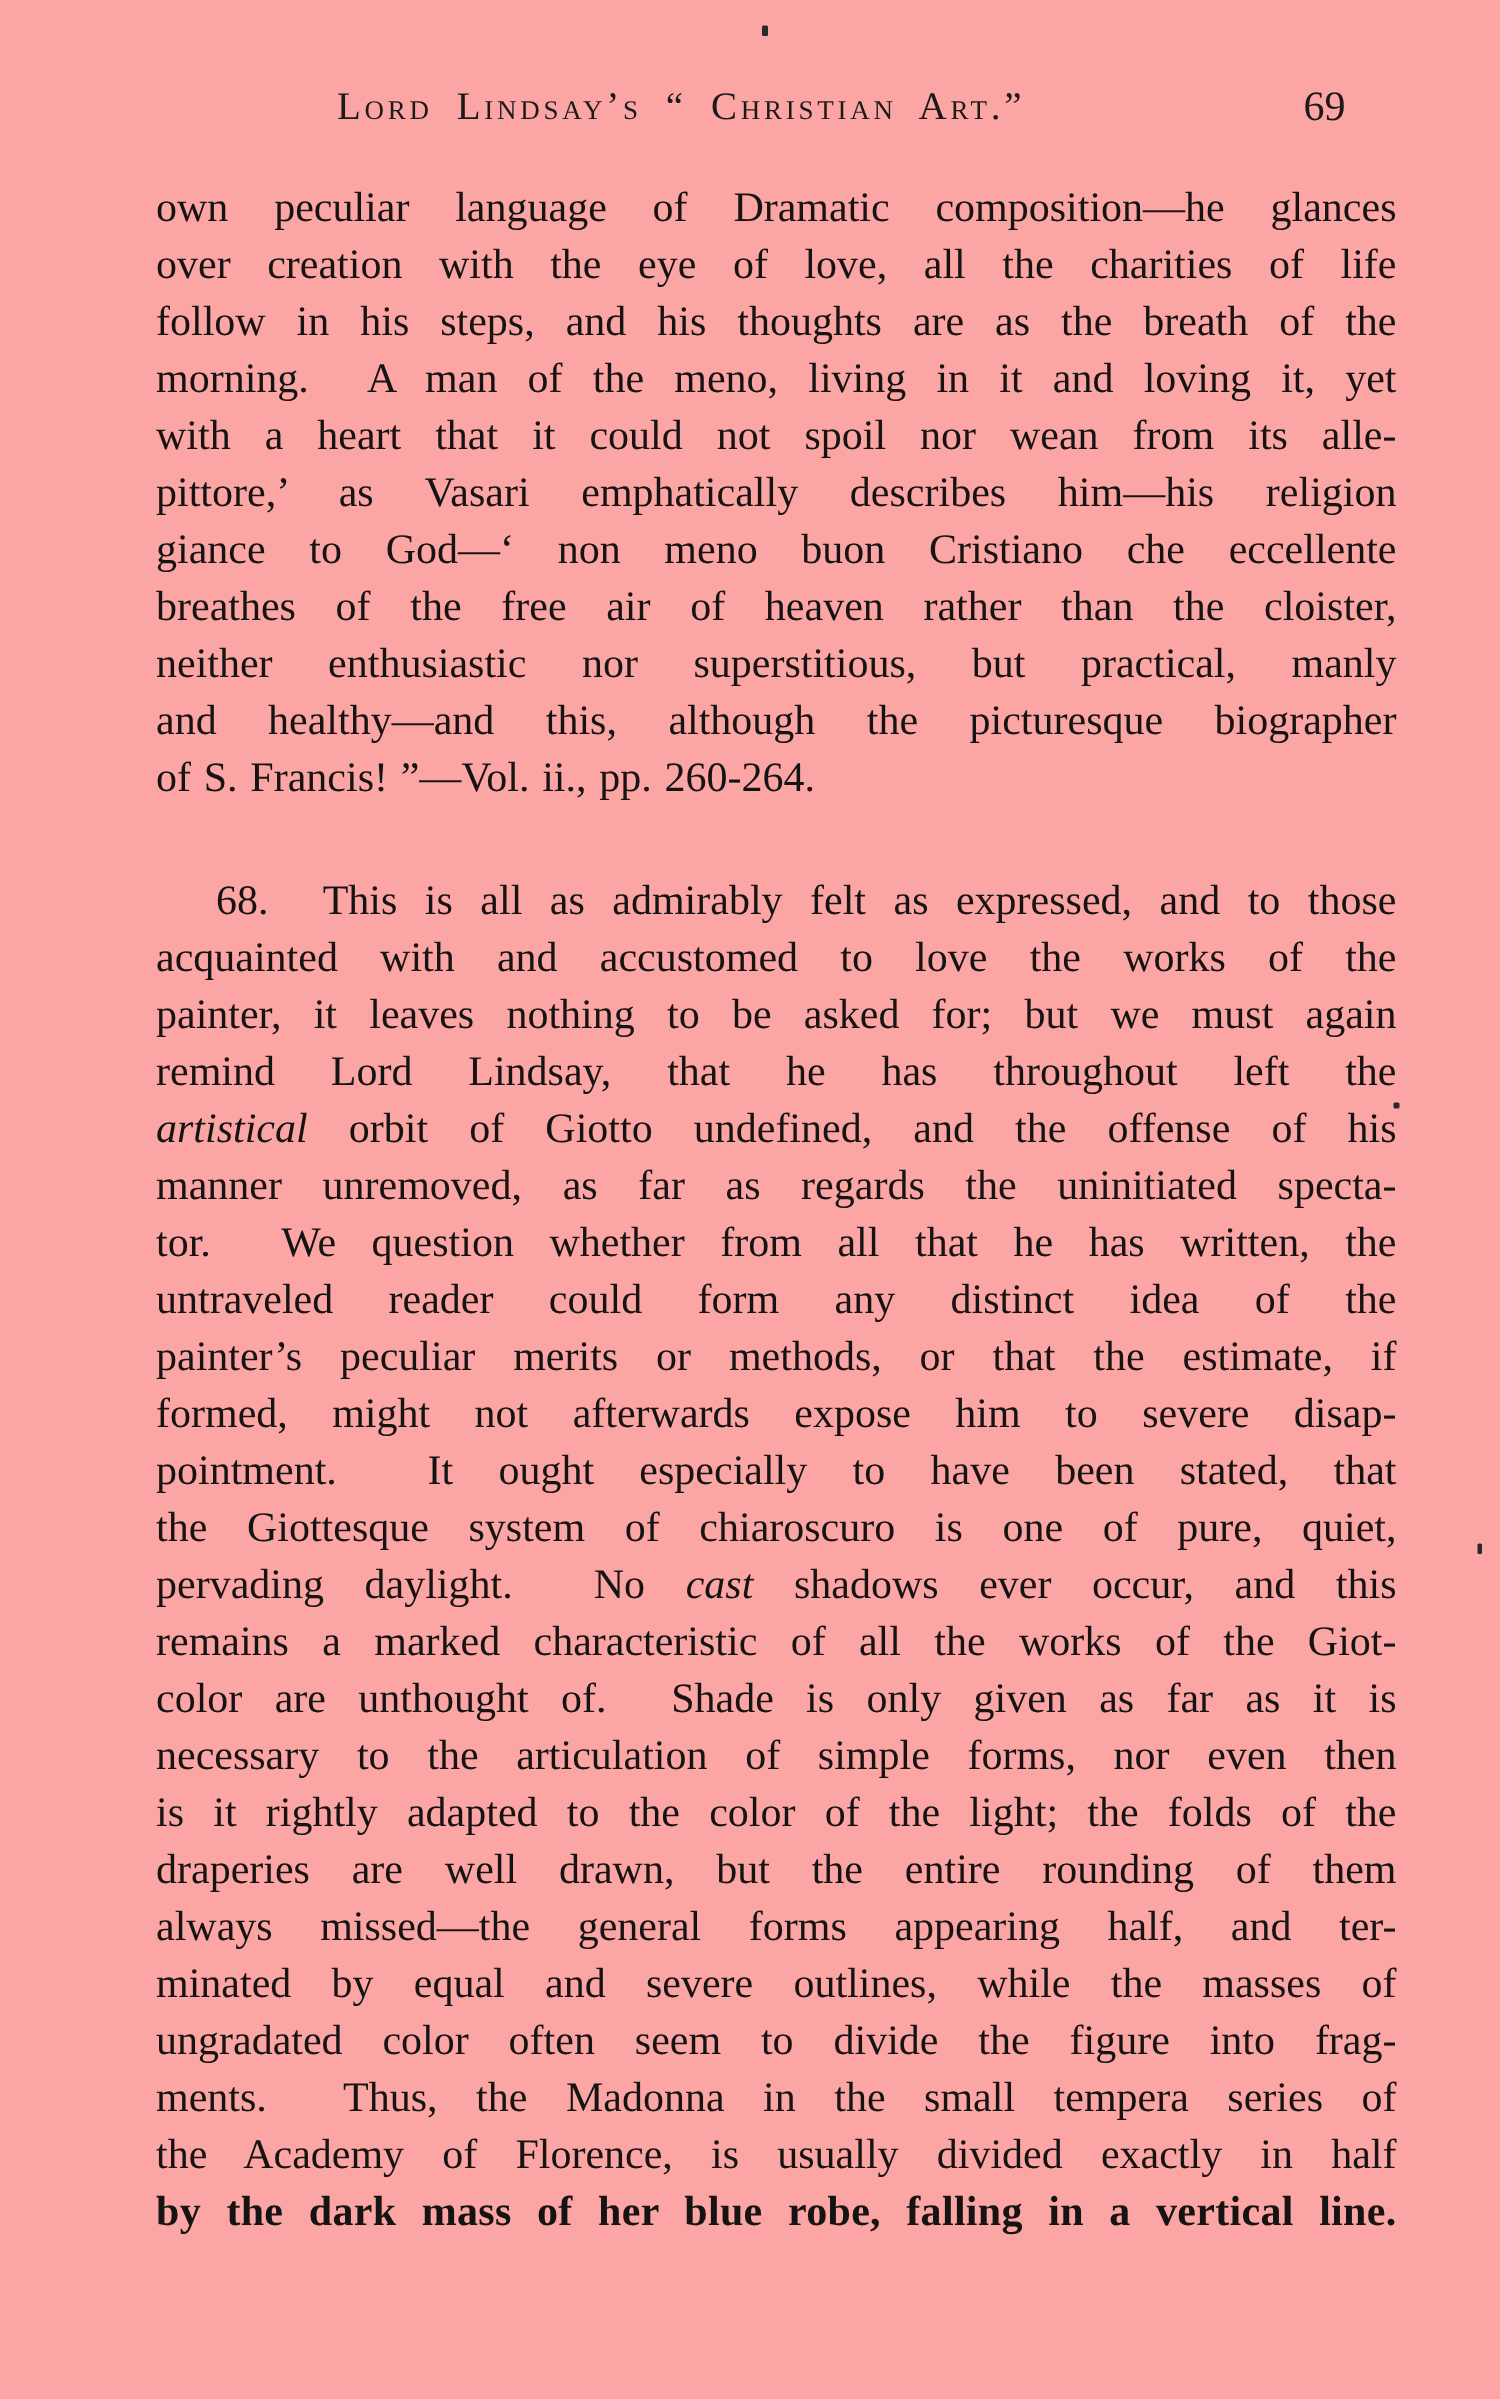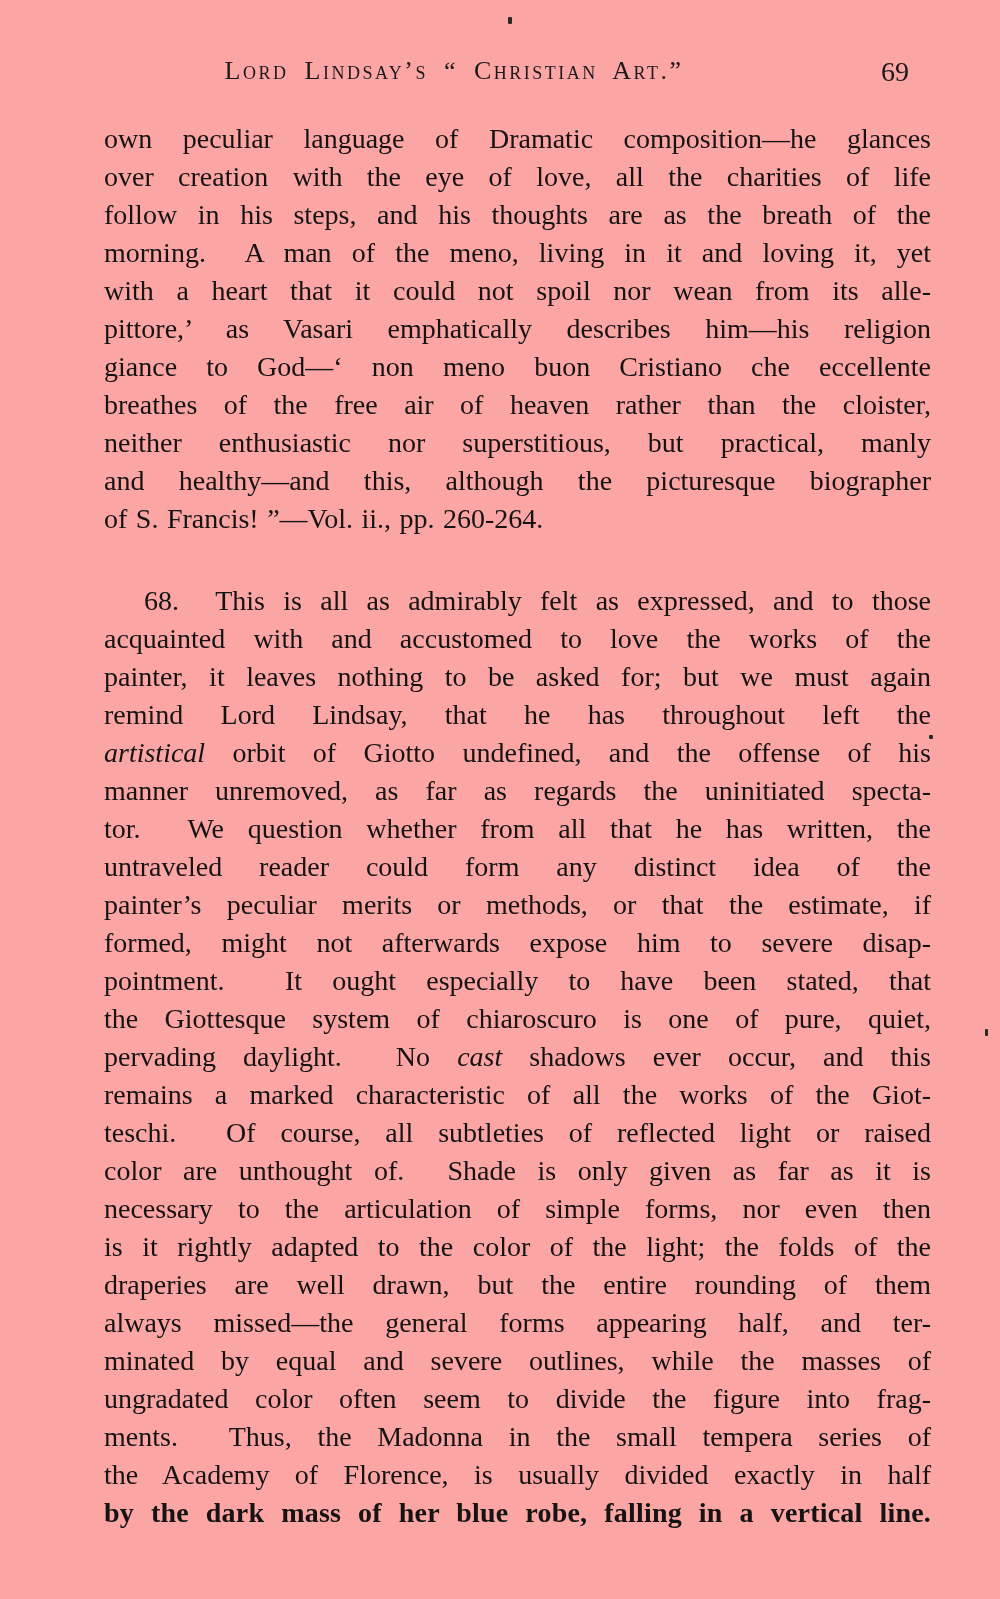--- a/index.html
+++ b/index.html
@@ -26,21 +26,21 @@
     top: 0;
     font-variant: small-caps;
     font-size: 26px;
     letter-spacing: 2.5px;
     word-spacing: 7px;
     white-space: pre;
     color: #1b1a19;
   }
   .page-number {
     position: absolute;
-    right: 91px;
+    right: 103px;
     top: 0;
     font-size: 28px;
     color: #1b1a19;
   }
   .text-block {
     position: absolute;
     top: 120px;
     left: 75px;
     width: 856px;
     font-size: 28px;
@@ -102,21 +102,20 @@
         <div class="line"><span class="it">artistical</span><span> orbit of Giotto undefined, and the offense of his</span></div>
         <div class="line"><span>manner unremoved, as far as regards the uninitiated specta-</span></div>
         <div class="line"><span>tor.  We question whether from all that he has written, the</span></div>
         <div class="line"><span>untraveled reader could form any distinct idea of the</span></div>
         <div class="line"><span>painter’s peculiar merits or methods, or that the estimate, if</span></div>
         <div class="line"><span>formed, might not afterwards expose him to severe disap-</span></div>
         <div class="line"><span>pointment.  It ought especially to have been stated, that</span></div>
         <div class="line"><span>the Giottesque system of chiaroscuro is one of pure, quiet,</span></div>
         <div class="line"><span>pervading daylight.  No </span><span class="it">cast</span><span> shadows ever occur, and this</span></div>
         <div class="line"><span>remains a marked characteristic of all the works of the Giot-</span></div>
-        <div class="line"><span>teschi.  Of course, all subtleties of reflected light or raised</span></div>
         <div class="line"><span>color are unthought of.  Shade is only given as far as it is</span></div>
         <div class="line"><span>necessary to the articulation of simple forms, nor even then</span></div>
         <div class="line"><span>is it rightly adapted to the color of the light; the folds of the</span></div>
         <div class="line"><span>draperies are well drawn, but the entire rounding of them</span></div>
         <div class="line"><span>always missed—the general forms appearing half, and ter-</span></div>
         <div class="line"><span>minated by equal and severe outlines, while the masses of</span></div>
         <div class="line"><span>ungradated color often seem to divide the figure into frag-</span></div>
         <div class="line"><span>ments.  Thus, the Madonna in the small tempera series of</span></div>
         <div class="line"><span>the Academy of Florence, is usually divided exactly in half</span></div>
         <div class="line bold"><span>by the dark mass of her blue robe, falling in a vertical line.</span></div>

